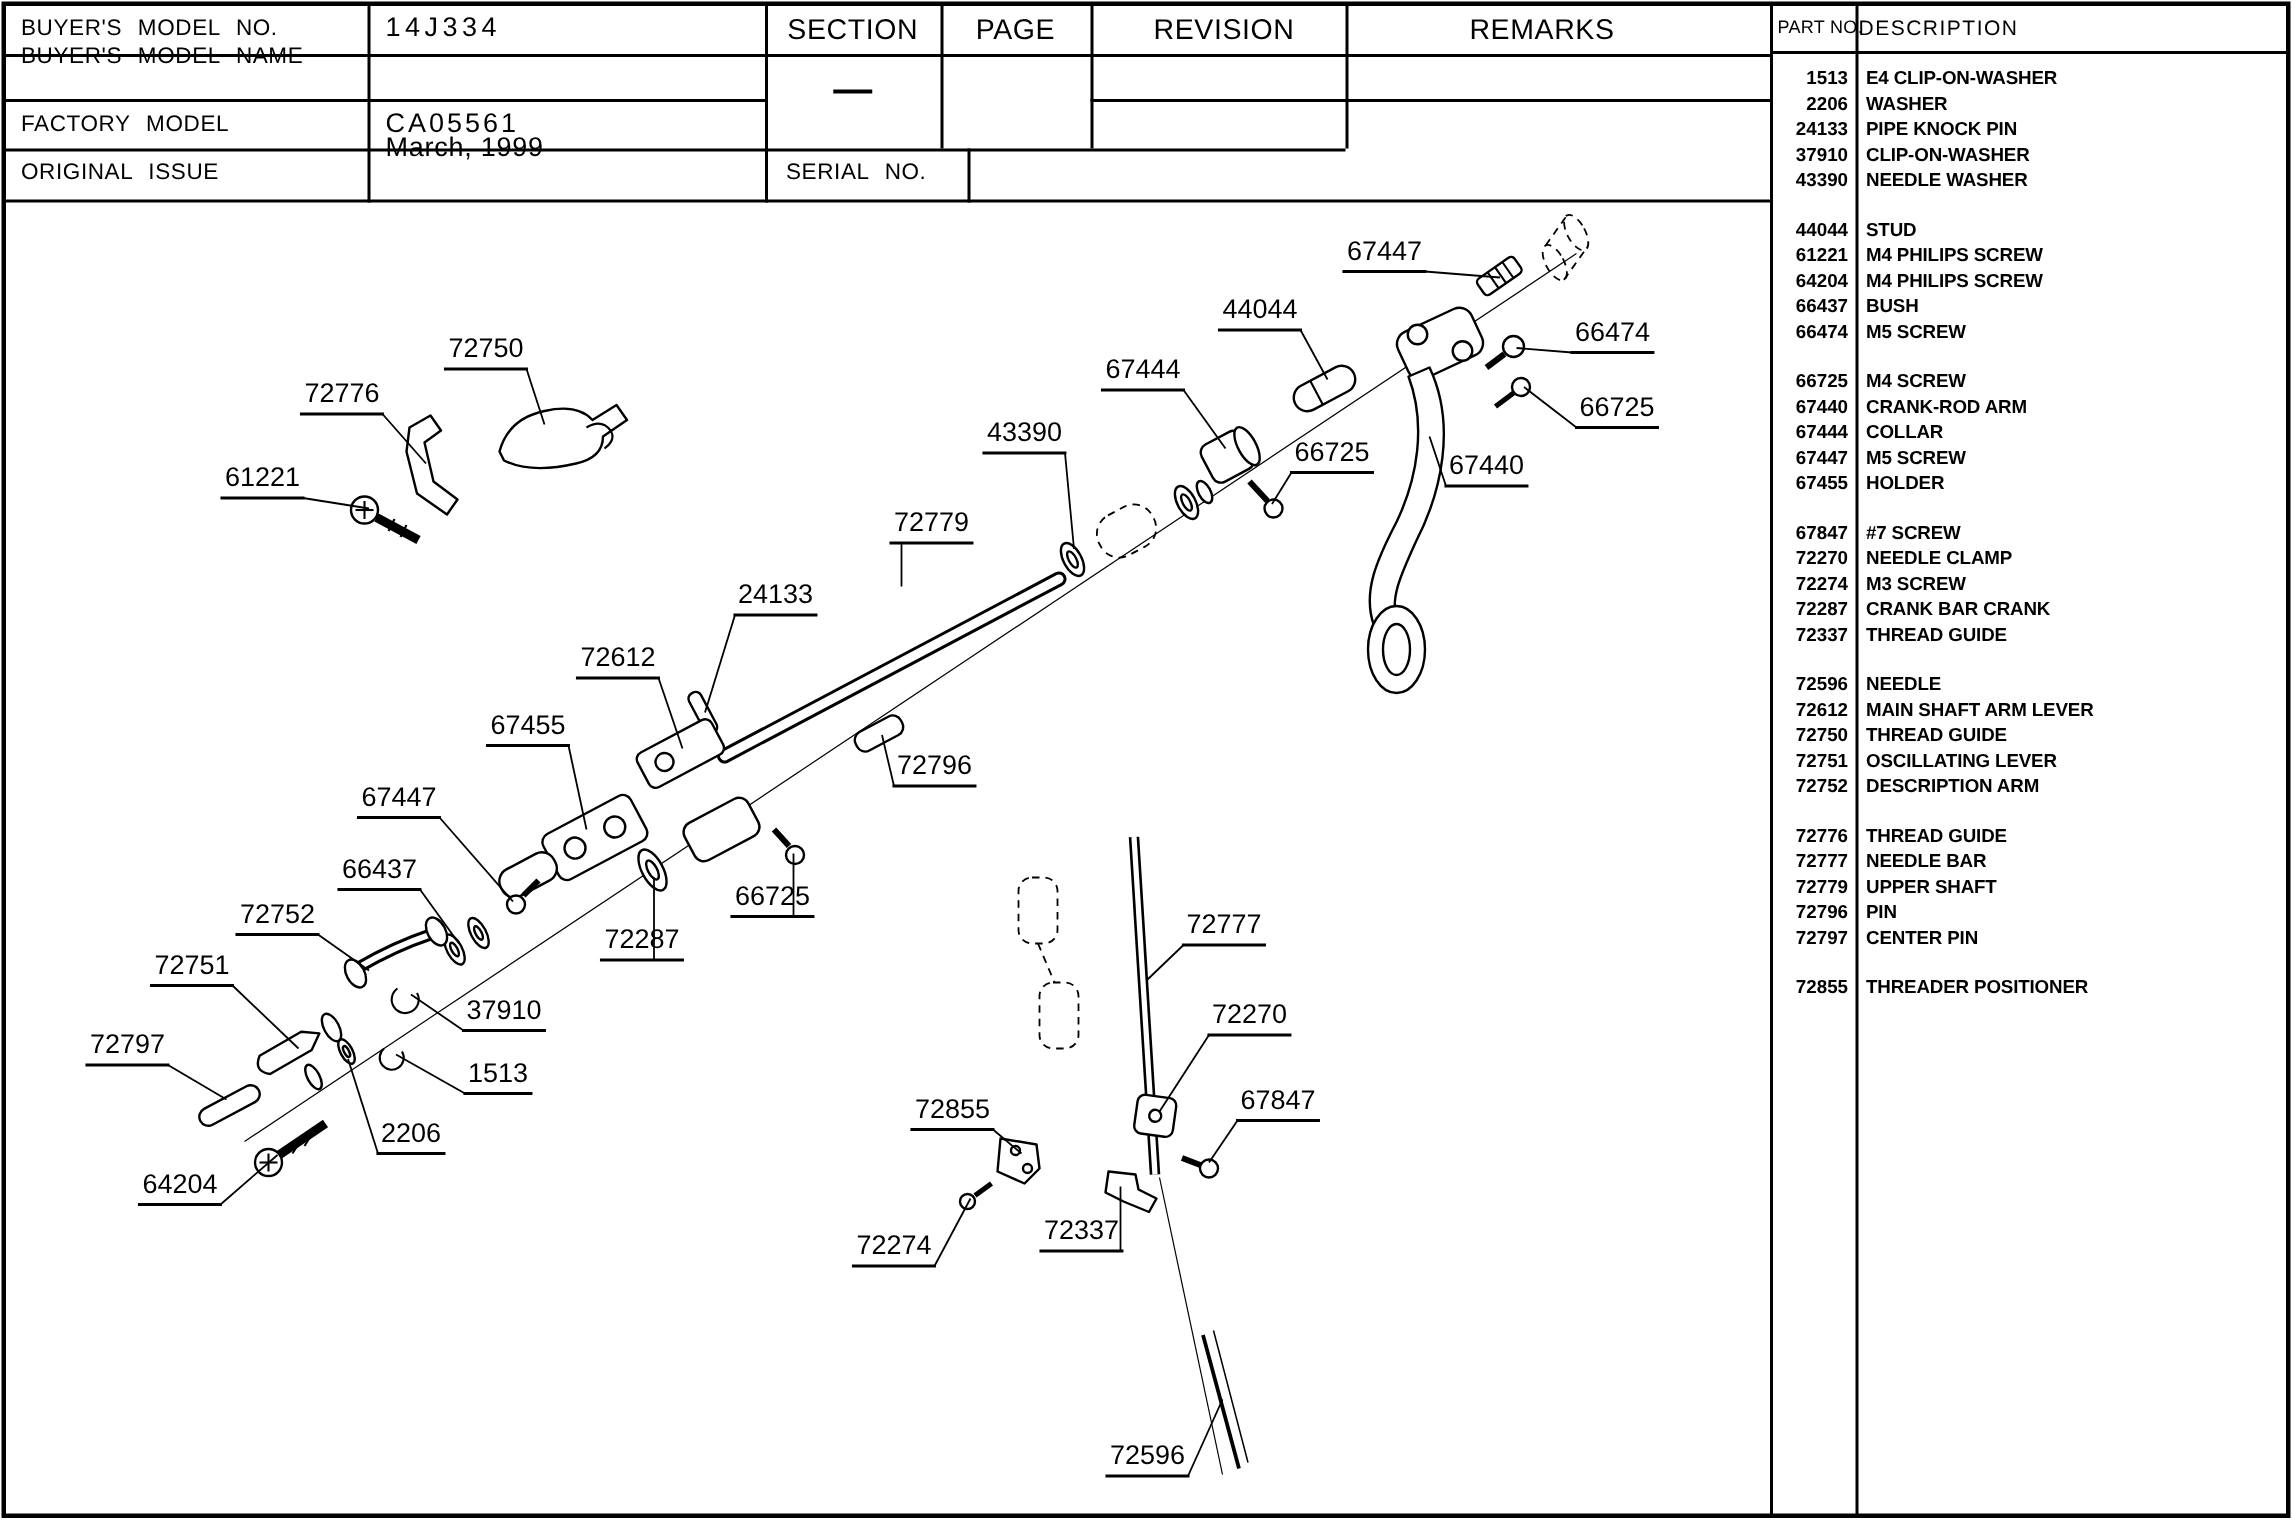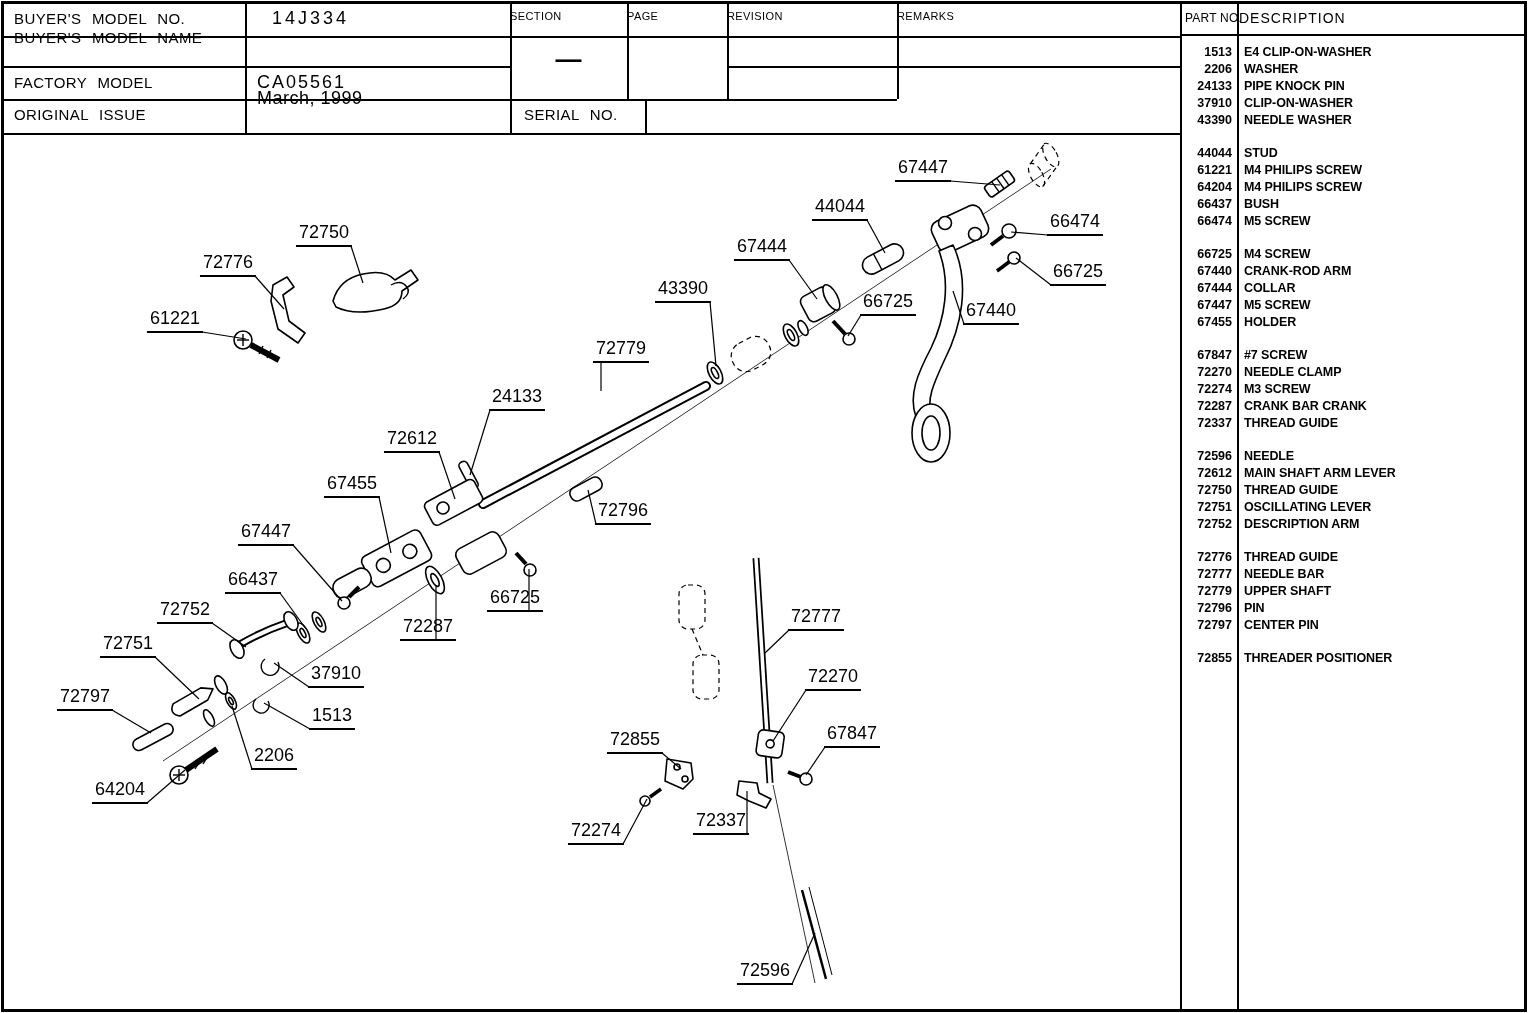--- a/index.html
+++ b/index.html
@@ -3,21 +3,21 @@
 <meta charset="utf-8">
 <style>
   *{box-sizing:border-box;margin:0;padding:0}
   body{background:#fff;font-family:"Liberation Sans",sans-serif;color:#000}
   .page{position:relative;width:1528px;height:1013px;background:#fff;overflow:hidden}
   .outer-border{position:absolute;left:1px;top:1px;right:1px;bottom:1px;border:3px solid #000;pointer-events:none}
   .b{position:absolute;background:#000}
   .txt{position:absolute;white-space:nowrap}
   .hlabel{font-size:15px;letter-spacing:.4px;word-spacing:6px}
   .hvalue{font-size:18px}
-  .hcol{font-size:11px;text-align:left;letter-spacing:.4px}
+  .hcol{font-size:19px;text-align:center;letter-spacing:.4px}
   .dashmark{font-size:26px;font-weight:700;text-align:center}
   .sb-colhead{font-size:12px;text-align:center;letter-spacing:.2px}
   .sb-colhead2{font-size:14px;text-align:left;letter-spacing:1px}
   .parts-rows{position:absolute;left:1183px;top:44px;width:340px}
   .prow{display:flex;height:17px;line-height:17px;font-size:12.5px;font-weight:700}
   .prow.gap{margin-top:16px}
   .pno{width:49px;text-align:right}
   .pdesc{margin-left:12px;letter-spacing:-.1px}
   .diagram{position:absolute;left:3px;top:133px;width:1177px;height:874px}
   .diagram svg{position:absolute;left:0;top:0}
@@ -43,21 +43,21 @@
   <div class="b" style="left:510px;top:3px;width:2px;height:132px"></div>
   <div class="b" style="left:627px;top:3px;width:2px;height:96px"></div>
   <div class="b" style="left:727px;top:3px;width:2px;height:96px"></div>
   <div class="b" style="left:897px;top:3px;width:2px;height:96px"></div>
   <div class="b" style="left:645px;top:99px;width:2px;height:36px"></div>
   <div class="b" style="left:1180px;top:3px;width:2px;height:1007px"></div>
   <div class="b" style="left:1237px;top:3px;width:2px;height:1007px"></div>
   <div class="b" style="left:1182px;top:34px;width:343px;height:2px"></div>
 
   <div class="txt hlabel" style="left:14px;top:10px">BUYER'S MODEL NO.</div>
-  <div class="txt hvalue" style="left:272px;top:8px;letter-spacing:3px">14J334</div>
+  <div class="txt hvalue" style="left:257px;top:8px;letter-spacing:3px">14J334</div>
   <div class="txt hlabel" style="left:14px;top:29px">BUYER'S MODEL NAME</div>
   <div class="txt hvalue" style="left:257px;top:40px"></div>
   <div class="txt hlabel" style="left:14px;top:74px">FACTORY MODEL</div>
   <div class="txt hvalue" style="left:257px;top:72px;letter-spacing:2px">CA05561</div>
   <div class="txt hlabel" style="left:14px;top:106px">ORIGINAL ISSUE</div>
   <div class="txt hvalue" style="left:257px;top:88px;letter-spacing:.5px">March, 1999</div>
 
   <div class="txt hcol" style="left:510px;top:10px;width:117px">SECTION</div>
   <div class="txt hcol" style="left:627px;top:10px;width:100px">PAGE</div>
   <div class="txt hcol" style="left:727px;top:10px;width:178px">REVISION</div>

